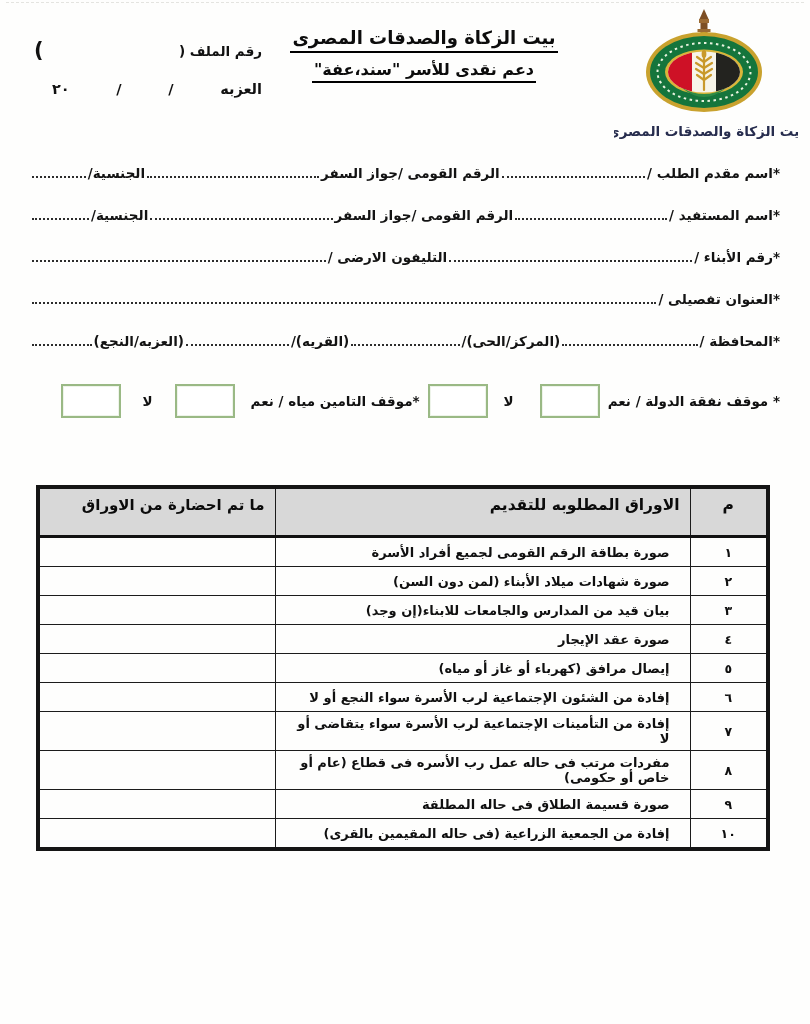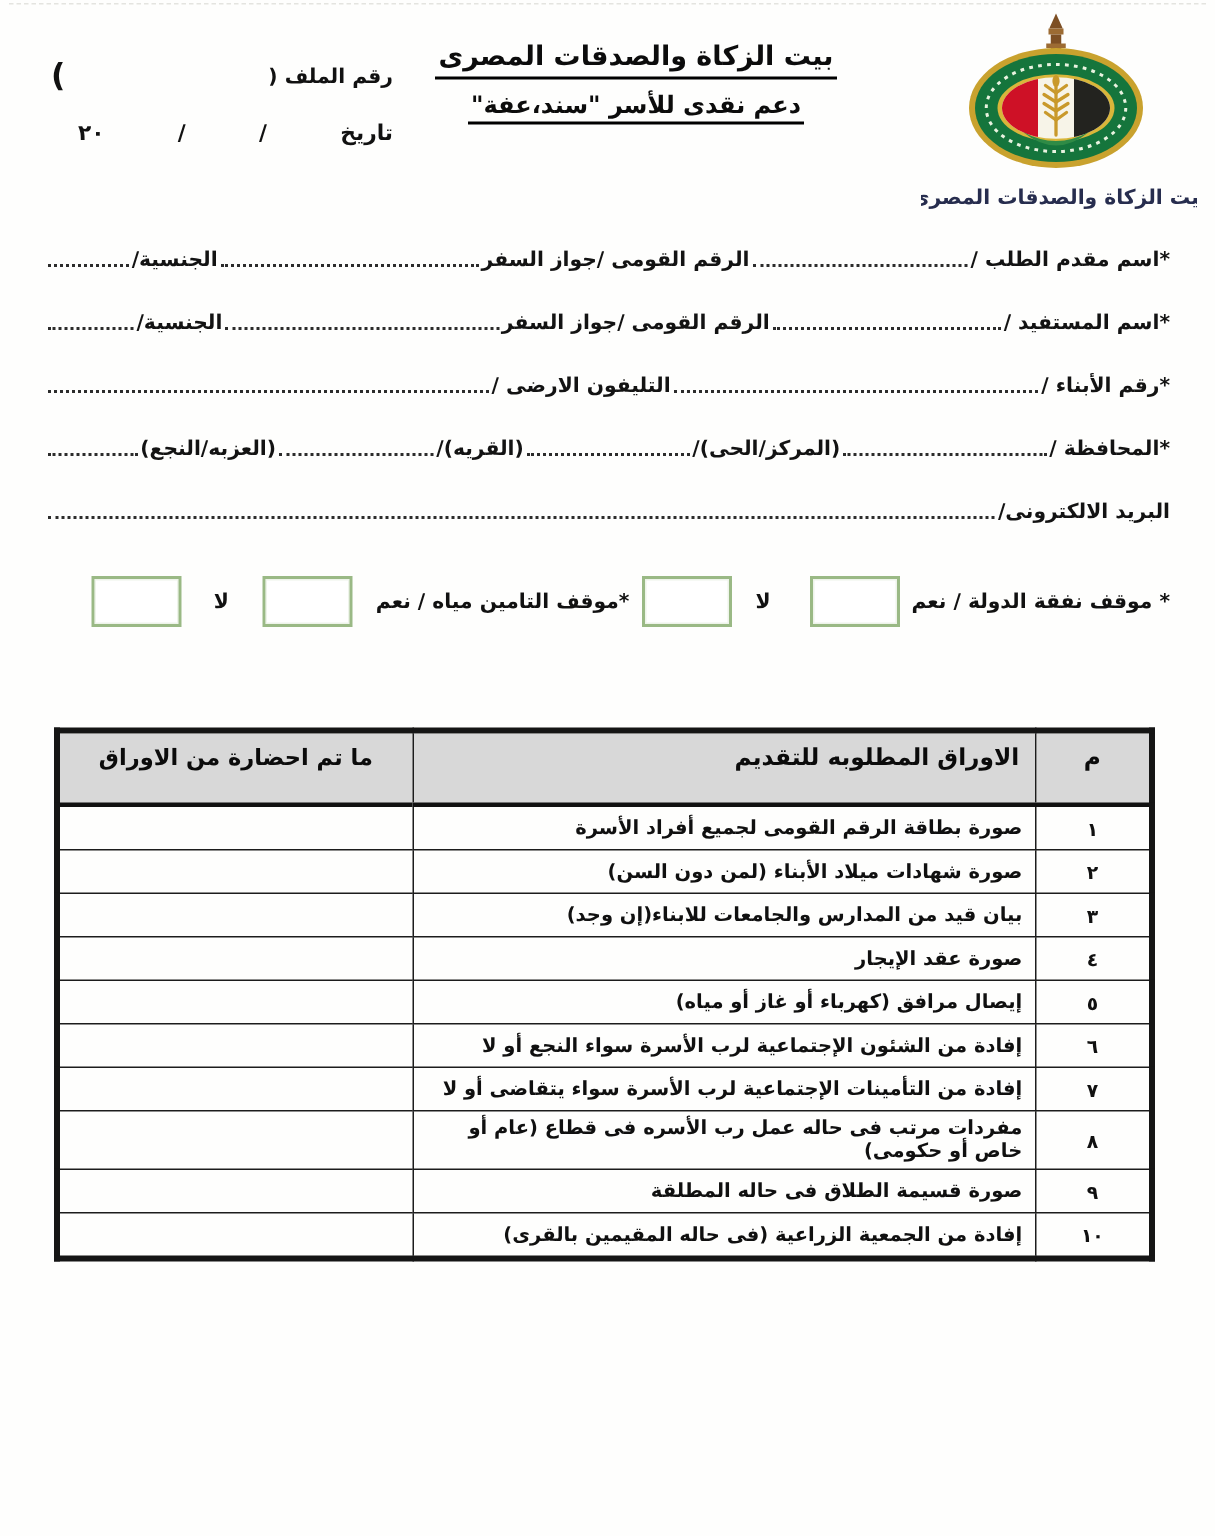--- a/index.html
+++ b/index.html
@@ -39,22 +39,22 @@
   .status .sp22{width:22px;} .status .sp26{width:26px;}
 
   
   .doc-table{position:absolute;top:485px;right:40px;}
   table{border-collapse:collapse;table-layout:fixed;width:730px;border:4px solid #151515;}
   th,td{border:1.5px solid #1c1c1c;overflow:hidden;}
   thead th{background:#d8d8d8;font-weight:bold;vertical-align:top;
            padding:7px 10px;height:32px;border-bottom:3px solid #111;font-size:15.5px;color:#0b0b0b;}
   th.h-num{text-align:center;padding:7px 2px;}
   th.h-doc{text-align:right;padding-left:20px;}
-  th.h-brought{text-align:center;font-size:15px;}
-  tbody td{height:20px;padding:4px 8px;font-weight:bold;font-size:13px;color:#101010;}
+  th.h-brought{text-align:right;font-size:15px;}
+  tbody td{height:20px;padding:4px 20px;font-weight:bold;font-size:13px;color:#101010;}
   td.c-num{text-align:center;font-size:12.5px;padding:4px 2px;}
   td.c-doc{text-align:right;}
 </style>
 </head>
 <body>
 
 <div class="page">
   <div class="scan-top"></div>
 
   <div class="logo">
@@ -104,21 +104,21 @@
     <div><span class="t-line t3">دعم نقدى للأسر "سند،عفة"</span></div>
   </div>
 
   <div class="fileblock">
     <div class="file-row">
       <span>رقم الملف (</span>
       <span class="spacer"></span>
       <span class="paren">)</span>
     </div>
     <div class="date-row">
-      <span>تاريخ</span>
+      <span>العزبه</span>
       <span>/</span>
       <span>/</span>
       <span>٢٠</span>
     </div>
   </div>
 
   <div class="fields">
     <div class="field">
       <span class="lbl">*اسم مقدم الطلب /</span>
       <span class="dots" style="flex:2.0"></span>
@@ -133,35 +133,35 @@
       <span class="lbl">الرقم القومى /جواز السفر</span>
       <span class="dots" style="flex:2.4"></span>
       <span class="lbl">الجنسية/</span>
       <span class="dots" style="flex:0.75"></span>
     </div>
     <div class="field">
       <span class="lbl">*رقم الأبناء /</span>
       <span class="dots" style="flex:2.4"></span>
       <span class="lbl">التليفون الارضى /</span>
       <span class="dots" style="flex:2.9"></span>
+    </div>
+    <div class="field">
+      <span class="lbl">*العنوان تفصيلى /</span>
+      <span class="dots" style="flex:1"></span>
     </div>
     <div class="field">
       <span class="lbl">*المحافظة /</span>
       <span class="dots" style="flex:1.25"></span>
       <span class="lbl">(المركز/الحى)/</span>
       <span class="dots" style="flex:1.0"></span>
       <span class="lbl">(القريه)/</span>
       <span class="dots" style="flex:0.95"></span>
       <span class="lbl">(العزبه/النجع)</span>
       <span class="dots" style="flex:0.55"></span>
     </div>
-    <div class="field">
-      <span class="lbl">البريد الالكترونى/</span>
-      <span class="dots" style="flex:1"></span>
-    </div>
   </div>
 
   <div class="status">
     <span>* موقف نفقة الدولة  / نعم</span>
     <span class="sp8"></span>
     <div class="chk"></div>
     <span class="sp26"></span>
     <span>لا</span>
     <span class="sp16"></span>
     <div class="chk"></div>

